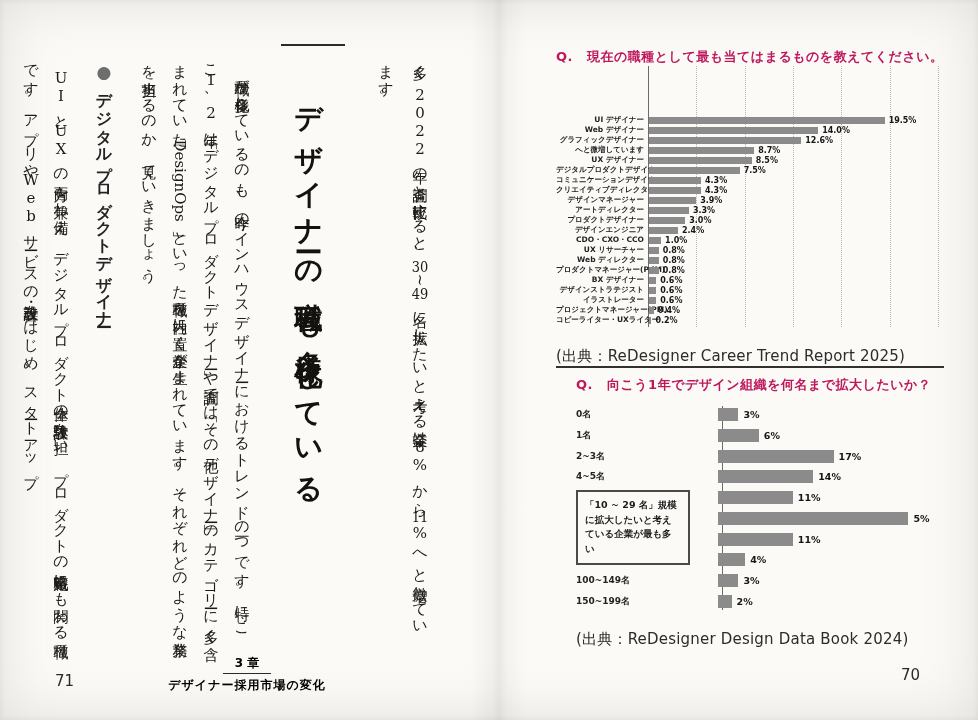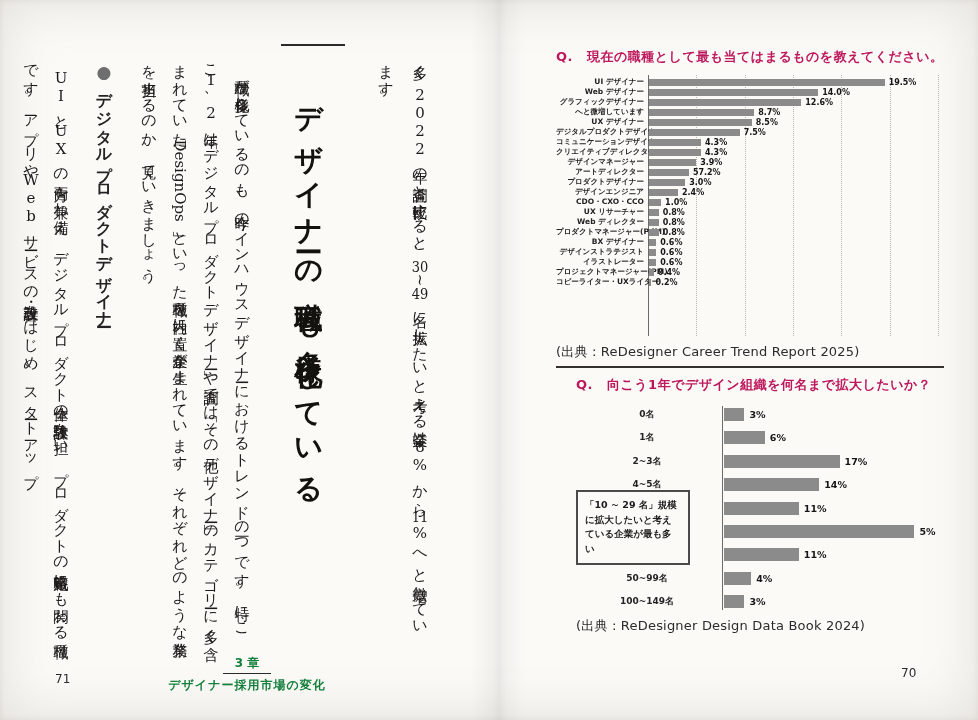--- a/index.html
+++ b/index.html
@@ -30,42 +30,42 @@
   .para2{line-height:30px;}
   .title-rule{position:absolute;left:281px;top:44px;width:64px;height:2px;background:#2c2a28;}
   
   .chart{position:absolute;width:392px;color:#1a1a1a;}
   .chart1{left:556px;top:48px;}
   .chart2{left:576px;top:376px;}
   .chart-title{font-size:13px;font-weight:bold;color:#be185d;letter-spacing:.5px;}
   .chart-title .q{margin-right:14px;}
   .divider{position:absolute;left:556px;top:366px;width:388px;height:2px;background:#33302d;}
   .plot{position:relative;}
-  .plot1{margin-top:11px;height:257px;display:flex;flex-direction:column;justify-content:flex-start;}
+  .plot1{margin-top:2px;height:257px;display:flex;flex-direction:column;justify-content:flex-end;}
   .plot2{margin-top:14px;height:200px;display:flex;flex-direction:column;justify-content:space-between;}
   .axis{position:absolute;top:-2px;bottom:-2px;width:1px;background:#6b6b6b;}
   .grid{position:absolute;top:-2px;bottom:-2px;width:0;border-left:1px dotted #b8b6b2;}
   .crow{display:flex;align-items:center;position:relative;z-index:2;}
   .c1 .lbl{width:88px;padding-right:5px;text-align:right;font-size:7.5px;font-weight:bold;white-space:nowrap;color:#232323;}
   .c1 .bar{height:7px;background:#8b8b8b;flex:0 0 auto;}
   .c1 .val{font-size:8px;font-weight:bold;margin-left:4px;color:#161616;white-space:nowrap;}
-  .c2 .lbl{width:142px;padding-right:6px;text-align:center;font-size:9px;font-weight:bold;white-space:nowrap;color:#232323;}
+  .c2 .lbl{width:142px;padding-right:0;text-align:left;font-size:9px;font-weight:bold;white-space:nowrap;color:#232323;}
   .c2 .bar{height:13px;background:#8b8b8b;flex:0 0 auto;}
   .c2 .val{font-size:9.5px;font-weight:bold;margin-left:5px;color:#161616;white-space:nowrap;}
-  .source{font-size:13px;color:#2b2b2b;margin-top:9px;letter-spacing:.2px;}
+  .source{font-size:15px;color:#2b2b2b;margin-top:22px;letter-spacing:.2px;}
   .callout{
     position:absolute;left:0;top:114px;width:96px;z-index:3;
     border:2px solid #4c4a48;background:#fbfaf7;padding:6px 7px;
     font-size:9.5px;font-weight:bold;line-height:1.55;color:#1c1c1c;
   }
   
-  .footer{position:absolute;left:147px;top:652px;width:200px;text-align:center;color:#15803d;}
+  .footer{position:absolute;left:147px;top:652px;width:200px;text-align:center;color:#000000;}
   .footer .chap{display:inline-block;font-size:12px;font-weight:bold;border-bottom:1.5px solid #2a2a2a;padding:0 12px 1px;}
   .footer .chap-title{font-size:12px;font-weight:bold;margin-top:3px;letter-spacing:1px;}
-  .folio{position:absolute;font-size:12px;color:#2a2a2a;}
+  .folio{position:absolute;font-size:15px;color:#2a2a2a;}
   .folio-left{left:55px;top:672px;}
   .folio-right{left:901px;top:666px;}
 </style>
 </head>
 <body>
 
 <div class="spread">
 
   <div class="title-rule"></div>
   <div class="vtext">
@@ -127,21 +127,21 @@
           <span class="val">4.3%</span>
         </div>
         <div class="crow">
           <span class="lbl">デザインマネージャー</span>
           <span class="bar" style="width: 47.125px; background: rgb(139, 139, 139);"></span>
           <span class="val">3.9%</span>
         </div>
         <div class="crow">
           <span class="lbl">アートディレクター</span>
           <span class="bar" style="width: 39.875px; background: rgb(139, 139, 139);"></span>
-          <span class="val">57.2%</span>
+          <span class="val">3.3%</span>
         </div>
         <div class="crow">
           <span class="lbl">プロダクトデザイナー</span>
           <span class="bar" style="width: 36.25px; background: rgb(139, 139, 139);"></span>
           <span class="val">3.0%</span>
         </div>
         <div class="crow">
           <span class="lbl">デザインエンジニア</span>
           <span class="bar" style="width: 29px; background: rgb(139, 139, 139);"></span>
           <span class="val">2.4%</span>
@@ -239,20 +239,25 @@
         <div class="crow">
           <span class="lbl">50~99名</span>
           <span class="bar" style="width: 27.2px; background: rgb(139, 139, 139);"></span>
           <span class="val">4%</span>
         </div>
         <div class="crow">
           <span class="lbl">100~149名</span>
           <span class="bar" style="width: 20.4px; background: rgb(139, 139, 139);"></span>
           <span class="val">3%</span>
         </div>
+        <div class="crow">
+          <span class="lbl">150~199名</span>
+          <span class="bar" style="width: 13.6px; background: rgb(139, 139, 139);"></span>
+          <span class="val">2%</span>
+        </div>
       </div>
     <div class="callout">「10 ~ 29 名」規模に拡大したいと考えている企業が最も多い</div>
     <div class="source">(出典：ReDesigner Design Data Book 2024)</div>
   </div>
 
   <div class="footer">
     <span class="chap">3 章</span>
     <div class="chap-title">デザイナー採用市場の変化</div>
   </div>
   <div class="folio folio-left">71</div>

